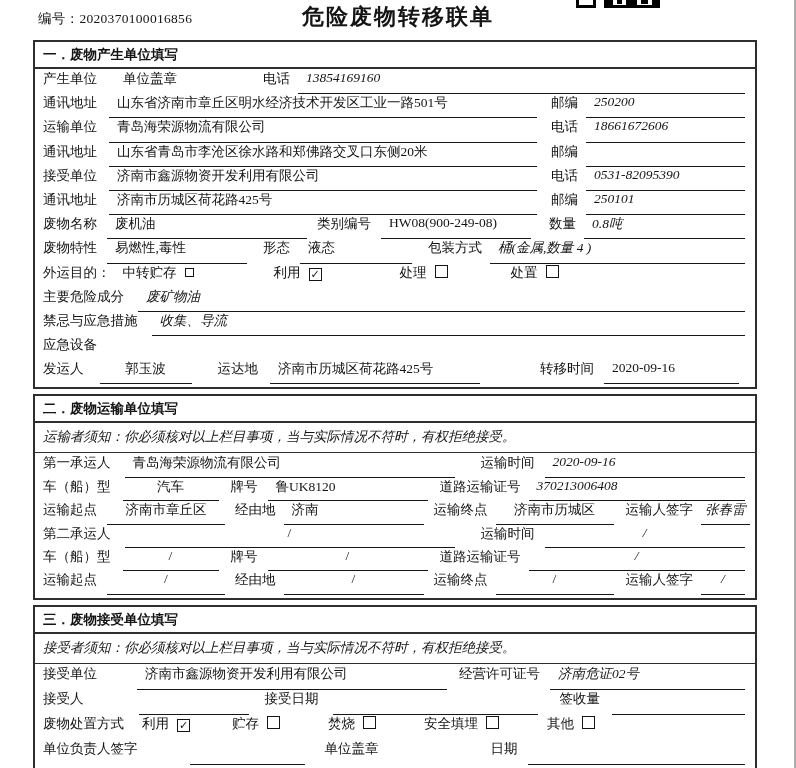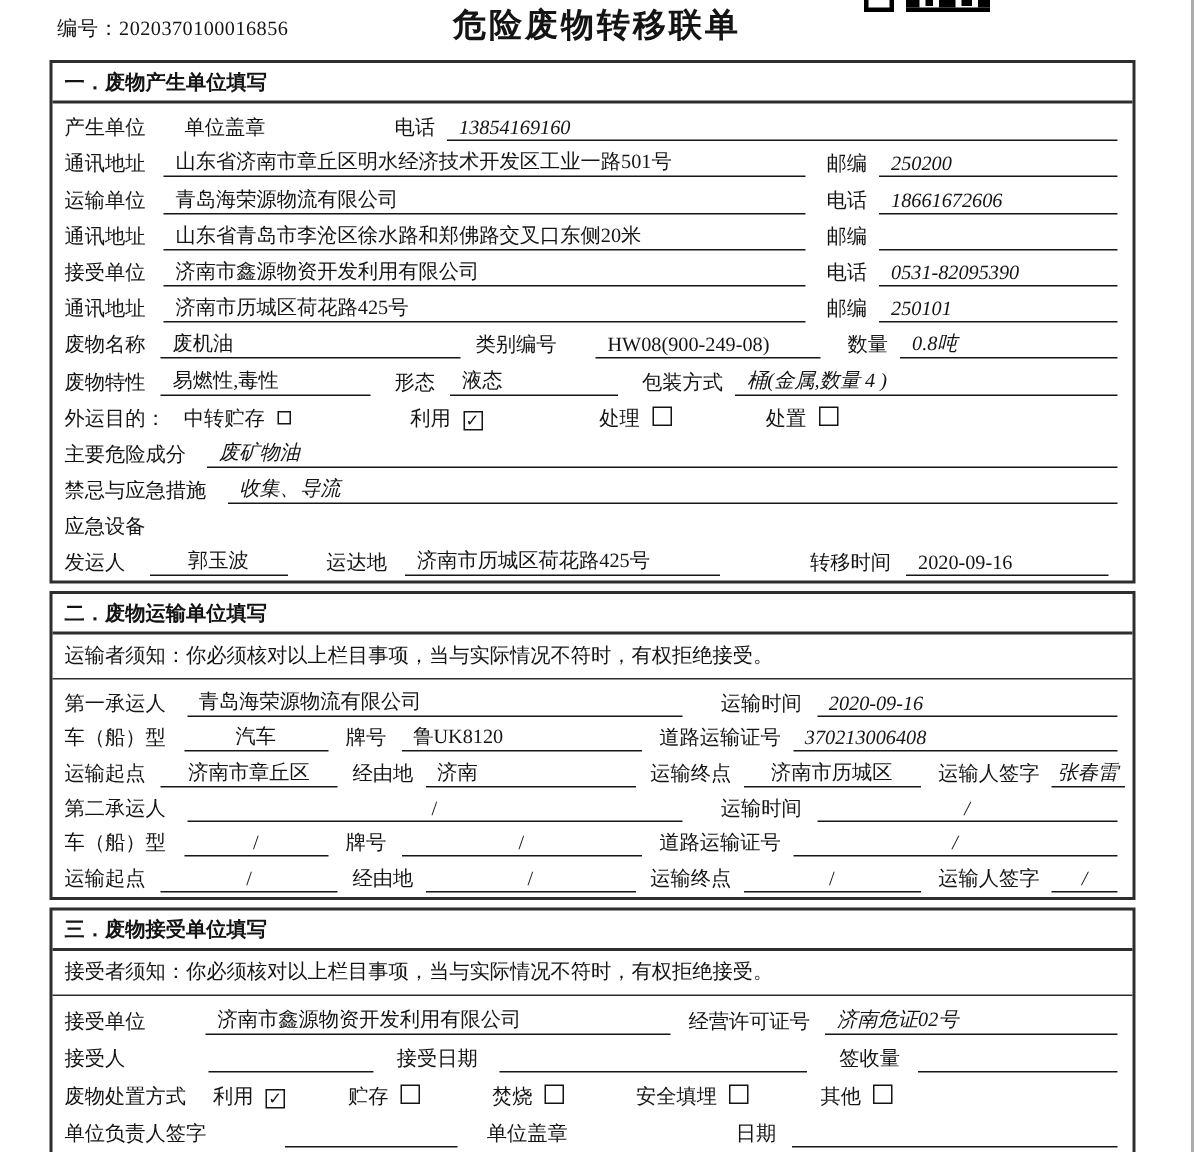--- a/index.html
+++ b/index.html
@@ -20,23 +20,23 @@
   }
   .qr-frag { position:absolute; top:0; right:134px; width:86px; height:9px; }
 
   .form { margin:4px 0 0 33px; width:724px; }
   .section { border:2px solid #2e2e2e; margin-bottom:5px; background:#fff; }
   .sec-head {
     font-family:"Liberation Sans","DejaVu Sans",sans-serif;
     font-weight:bold; font-size:13.5px;
     padding:4px 8px 3px 8px; border-bottom:2px solid #2e2e2e;
   }
-  .notice { padding:5px 8px 6px 8px; border-bottom:1.5px solid #2e2e2e; }
+  .notice { padding:5px 8px 6px 8px; border-bottom:1.5px solid #2e2e2e;font-style:italic; }
   .rows { padding:1px 10px 3px 8px; }
-  .row { display:flex; align-items:flex-end; white-space:nowrap; }
+  .row { display:flex; white-space:nowrap; }
   .s1 .row { height:24.2px; }
   .s2 .row { height:23.4px; }
   .s3 .row { height:25px; }
   .lab { flex-shrink:0; }
   .u {
     display:inline-block; border-bottom:1px solid #161616;
     padding:0 4px 0 8px; min-height:17px; flex-shrink:0;
   }
   .u.fill { flex:1 1 auto;font-style:italic; }
   .u.center { text-align:center; padding:0 4px; }
@@ -115,21 +115,21 @@
       <div class="row">
         <span class="lab" style="margin-right:12px">通讯地址</span>
         <span class="u" style="width:428px">济南市历城区荷花路425号</span>
         <span class="lab" style="margin-left:14px;margin-right:8px">邮编</span>
         <span class="u fill">250101</span>
       </div>
 
       <div class="row">
         <span class="lab" style="margin-right:10px">废物名称</span>
         <span class="u" style="width:200px">废机油</span>
-        <span class="lab" style="margin-left:10px;margin-right:26px">类别编号</span>
+        <span class="lab" style="margin-left:10px;margin-right:10px">类别编号</span>
         <span class="u" style="width:150px">HW08(900-249-08)</span>
         <span class="lab" style="margin-left:18px;margin-right:8px">数量</span>
         <span class="u fill">0.8吨</span>
       </div>
 
       <div class="row">
         <span class="lab" style="margin-right:10px">废物特性</span>
         <span class="u" style="width:140px">易燃性,毒性</span>
         <span class="lab" style="margin-left:16px;margin-right:10px">形态</span>
         <span class="u" style="width:112px">液态</span>

